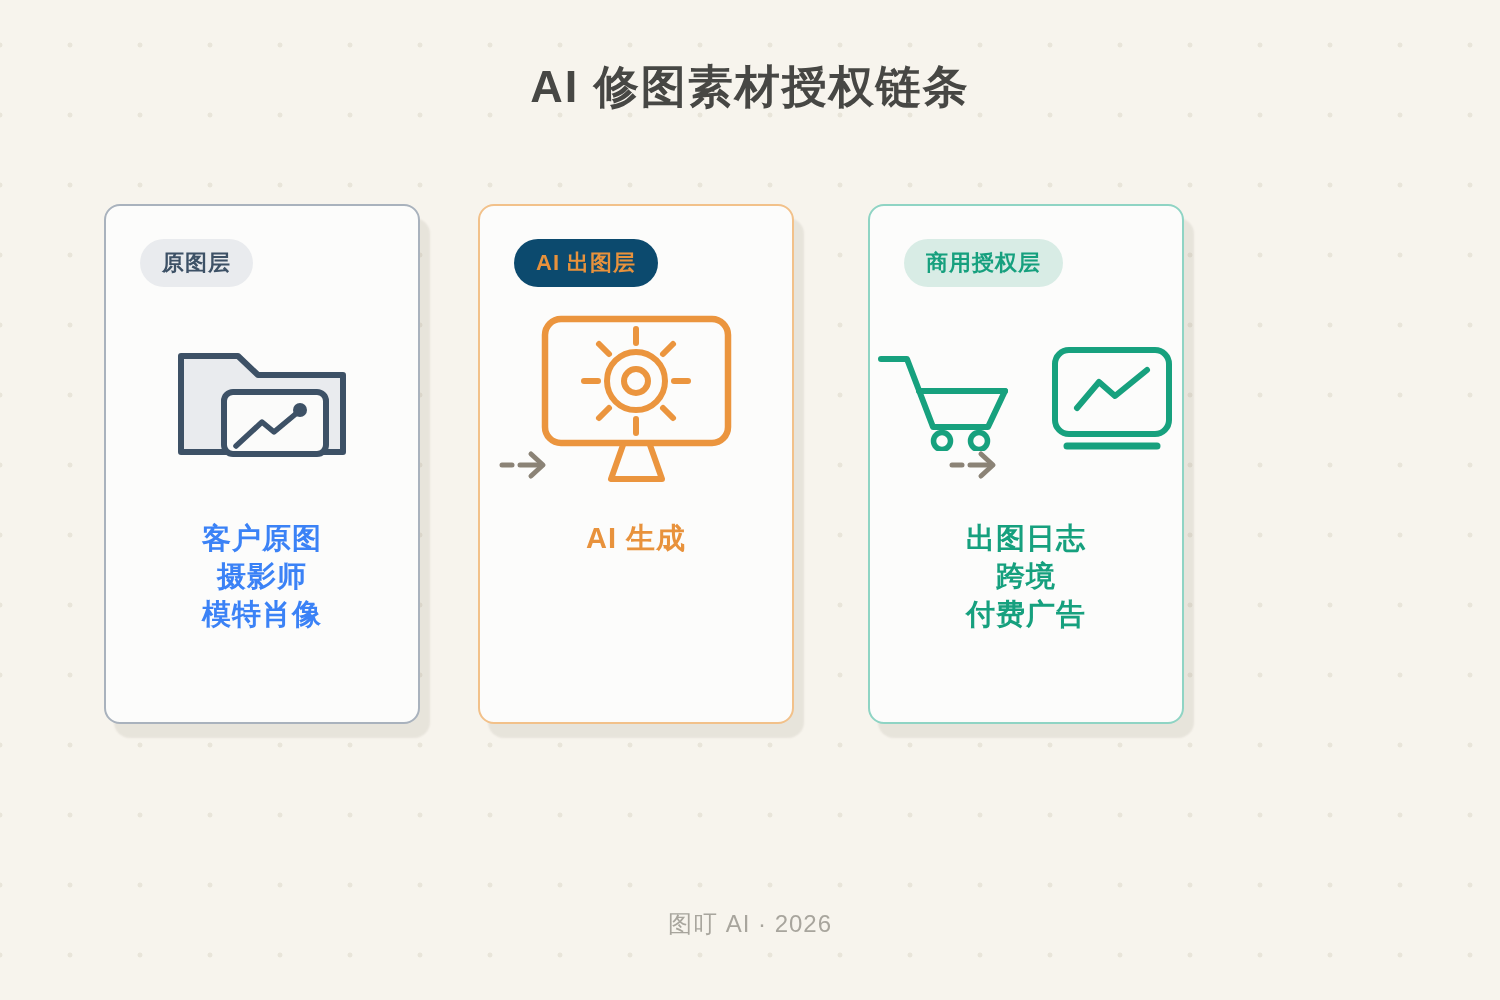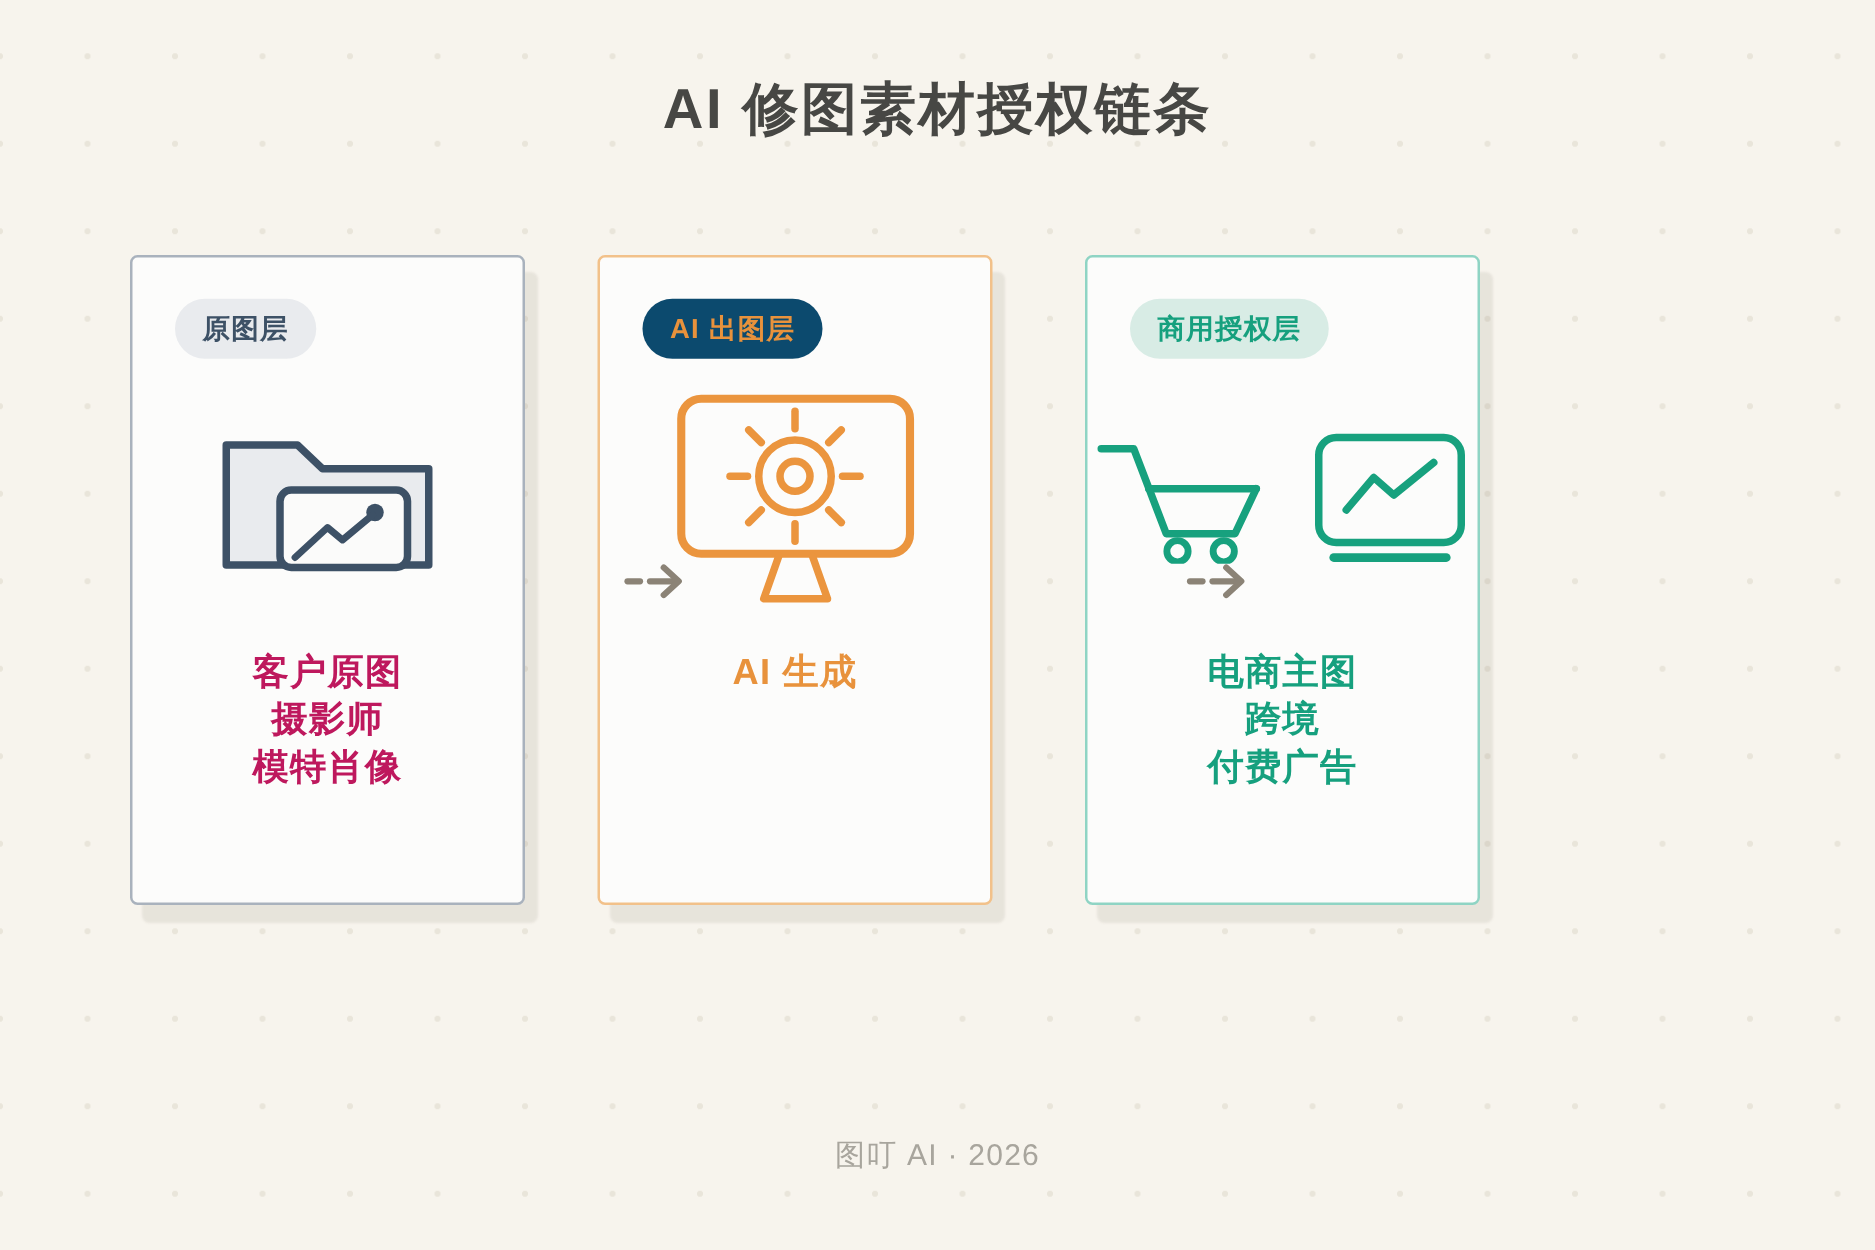--- a/index.html
+++ b/index.html
@@ -25,21 +25,21 @@
     width:1292px;
     margin:89px auto 0;
     display:flex;
     gap:58px;
   }
   .card {
     width:316px;
     height:520px;
     background:#fcfcfb;
     border:2.5px solid #a9b2bd;
-    border-radius:6px;
+    border-radius:16px;
     box-shadow:10px 14px 2px rgba(100,90,68,0.10);
   }
   .badge {
     display:inline-block;
     margin:33px 0 0 34px;
     padding:9px 22px;
     border-radius:24px;
     font-size:22px;
     font-weight:bold;
     letter-spacing:1px;
@@ -56,21 +56,21 @@
     margin-top:14px;
     text-align:center;
     font-size:29px;
     font-weight:bold;
     letter-spacing:1px;
   }
   .card-lines div { line-height:38px; }
   
   .card-original { border-color:#a9b2bd; }
   .card-original .badge { background:#e9ebee; color:#3d5166; }
-  .card-original .card-lines { color:#be185d; }
+  .card-original .card-lines { color:#3b82f6; }
   .card-ai { border-color:#f2c18a; }
   .card-ai .badge { background:#0c4a6e; color:#e8923c; }
   .card-ai .card-lines { color:#e8923c; }
   .card-commercial { border-color:#8fd4c4;margin-left:16px; }
   .card-commercial .badge { background:#d8ece5; color:#16a07e; }
   .card-commercial .card-lines { color:#16a07e; }
   .flow-arrow {
     position:absolute;
     top:245px;
     width:58px;
@@ -163,21 +163,21 @@
           <circle cx="104" cy="94" r="8.5" fill="none" stroke="#17a17e" stroke-width="5.5"></circle>
         </svg>
         <svg width="126" height="106" viewBox="0 0 126 106">
           <rect x="4" y="4" width="114" height="84" rx="14" fill="none" stroke="#17a17e" stroke-width="6"></rect>
           <polyline points="26,62 48,36 64,50 96,24" fill="none" stroke="#17a17e" stroke-width="6" stroke-linecap="round" stroke-linejoin="round"></polyline>
           <line x1="16" y1="100" x2="106" y2="100" stroke="#17a17e" stroke-width="7" stroke-linecap="round"></line>
         </svg>
       </div>
     </div>
     <div class="card-lines">
-      <div>电商主图</div>
+      <div>出图日志</div>
       <div>跨境</div>
       <div>付费广告</div>
     </div>
   </div>
 
 </div>
 
 <div class="footer-credit">图叮 AI · 2026</div>
 
 </body></html>

